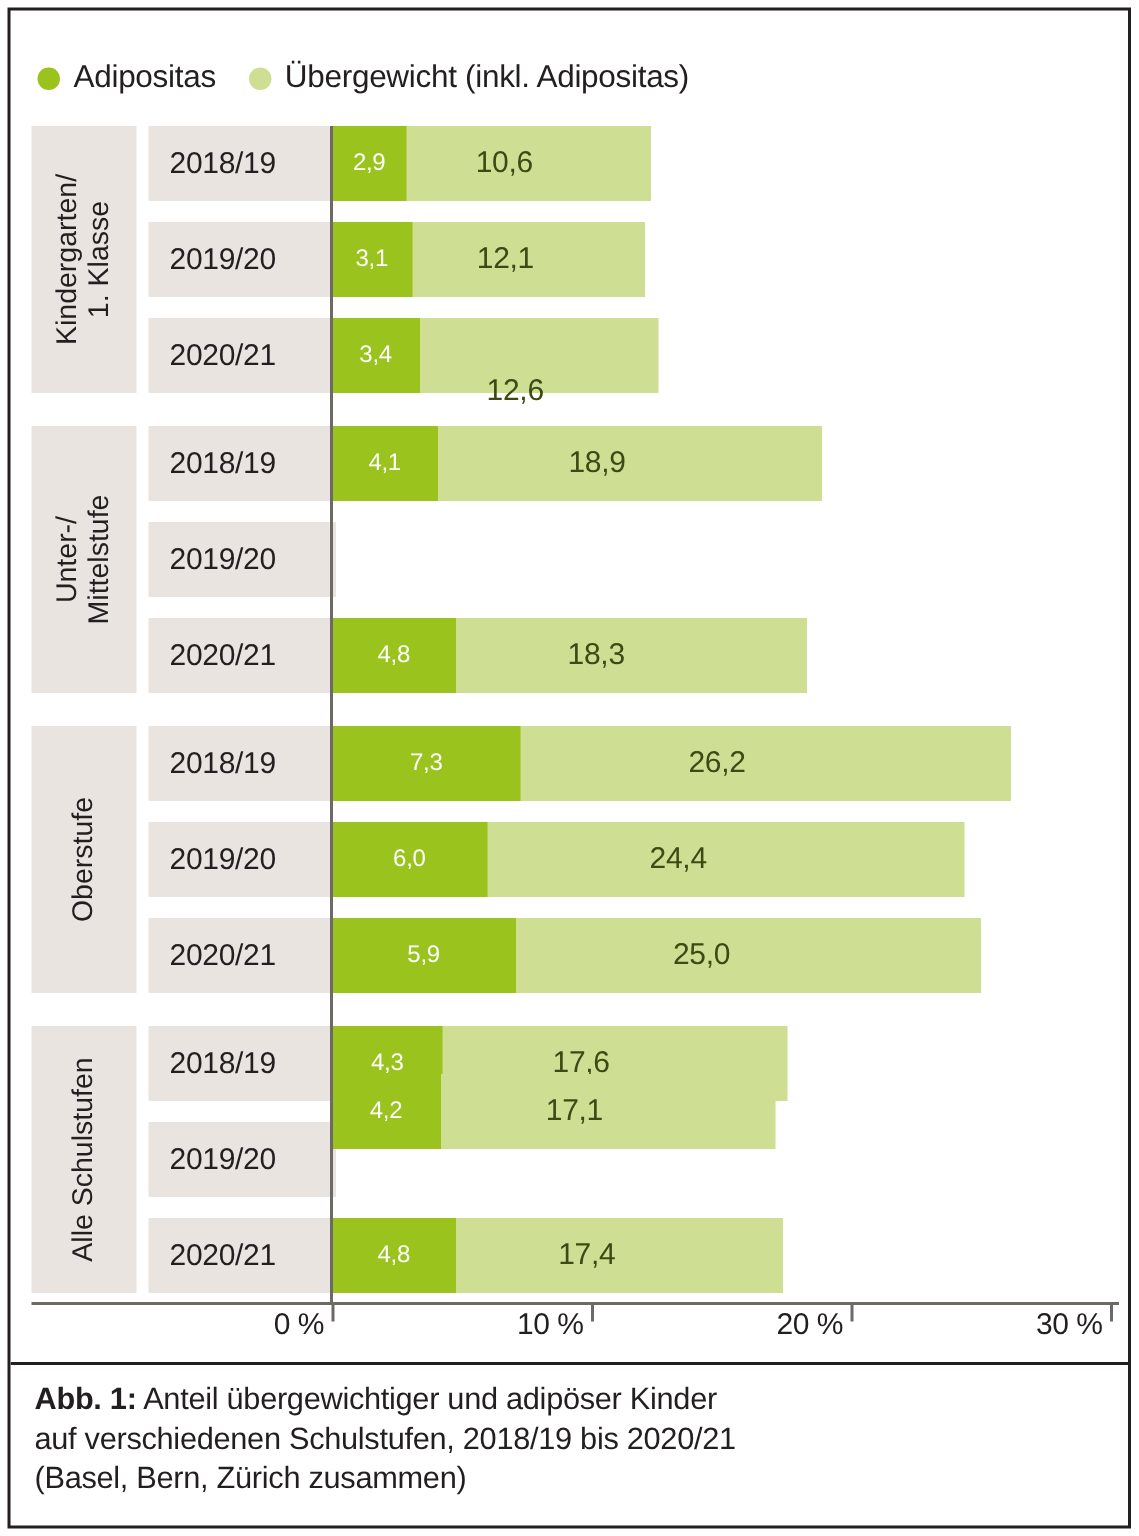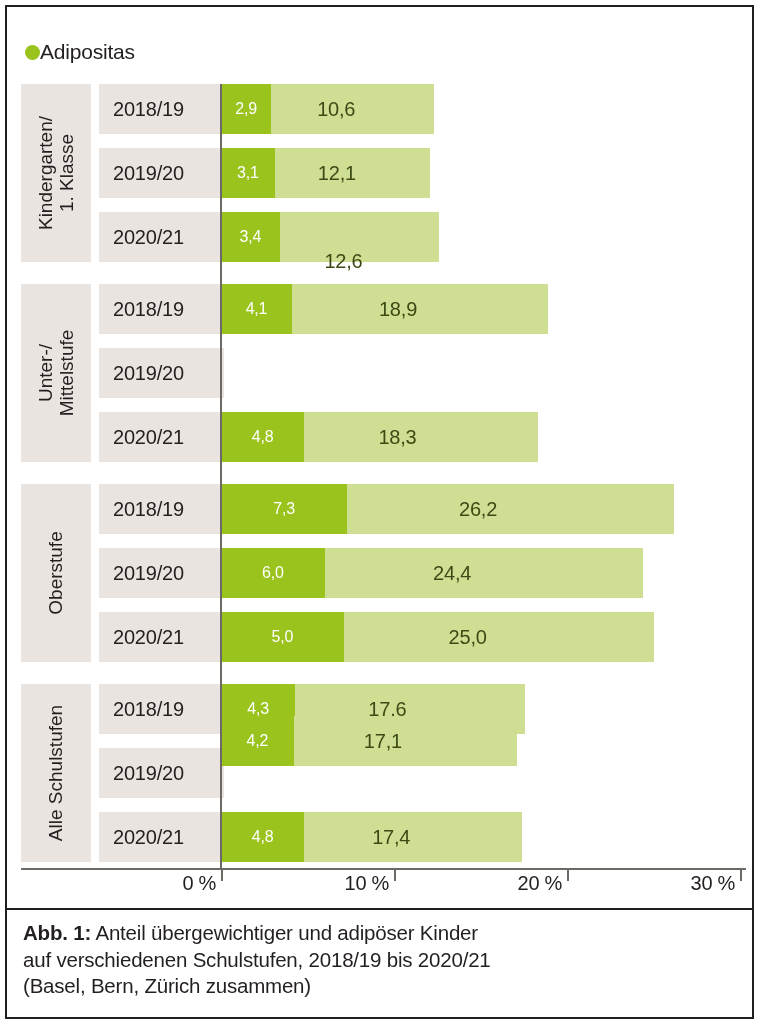--- a/index.html
+++ b/index.html
@@ -17,21 +17,21 @@
     overflow: hidden;
   }
 
   
   #legend {
     position: absolute;
     left: 18px; top: 33px;
     display: flex; align-items: center;
     gap: 22px;
   }
-  .legend-item { display: flex; align-items: center; }
+  .legend-item { display: flex; align-items: center; gap: 9px; }
   .legend-dot { width: 15px; height: 15px; border-radius: 50%; display: block; }
   .legend-label {
     font-size: 21px; color: #231f20; letter-spacing: -0.2px;
     white-space: nowrap;
   }
 
   
   #plot {
     position: absolute;
     left: 0; top: 0; right: 0; bottom: 0;
@@ -129,20 +129,24 @@
 </head>
 <body>
 
 <div id="frame">
 
   <div id="legend">
       <div class="legend-item">
         <span class="legend-dot" style="background: rgb(154, 195, 29);"></span>
         <span class="legend-label">Adipositas</span>
       </div>
+      <div class="legend-item">
+        <span class="legend-dot" style="background: rgb(206, 222, 146);"></span>
+        <span class="legend-label">Übergewicht (inkl. Adipositas)</span>
+      </div>
     </div>
 
   <div id="plot">
       <div class="group-label-cell" style="top: 77px; height: 178px;">
         <div class="group-label-text">
           <div>Kindergarten/</div>
           <div>1. Klasse</div>
         </div>
       </div>
       <div class="year-cell" style="top: 77px; height: 50px;">
@@ -221,21 +225,21 @@
         <div class="bar-sub" style="width: 103.8px;"></div>
         <span class="val-sub" style="left: 51.9px; transform: translate(-50%, -50%);">6,0</span>
         <span class="val-total" style="left: 231.128px; transform: translate(-50%, -50%);">24,4</span>
       </div>
       <div class="year-cell" style="top: 605px; height: 50px;">
         <span class="year-text">2020/21</span>
       </div>
       <div class="bar-row" style="left: 214px; top: 605px; height: 50px; width: 432.5px;">
         <div class="bar-total" style="width: 432.5px;"></div>
         <div class="bar-sub" style="width: 122.83px;"></div>
-        <span class="val-sub" style="left: 61.415px; transform: translate(-50%, -50%);">5,0</span>
+        <span class="val-sub" style="left: 61.415px; transform: translate(-50%, -50%);">5,9</span>
         <span class="val-total" style="left: 246.698px; transform: translate(-50%, -50%);">25,0</span>
       </div>
       <div class="group-label-cell" style="top: 677px; height: 178px;">
         <div class="group-label-text">
           <div>Alle Schulstufen</div>
         </div>
       </div>
       <div class="year-cell" style="top: 677px; height: 50px;">
         <span class="year-text">2018/19</span>
       </div>

